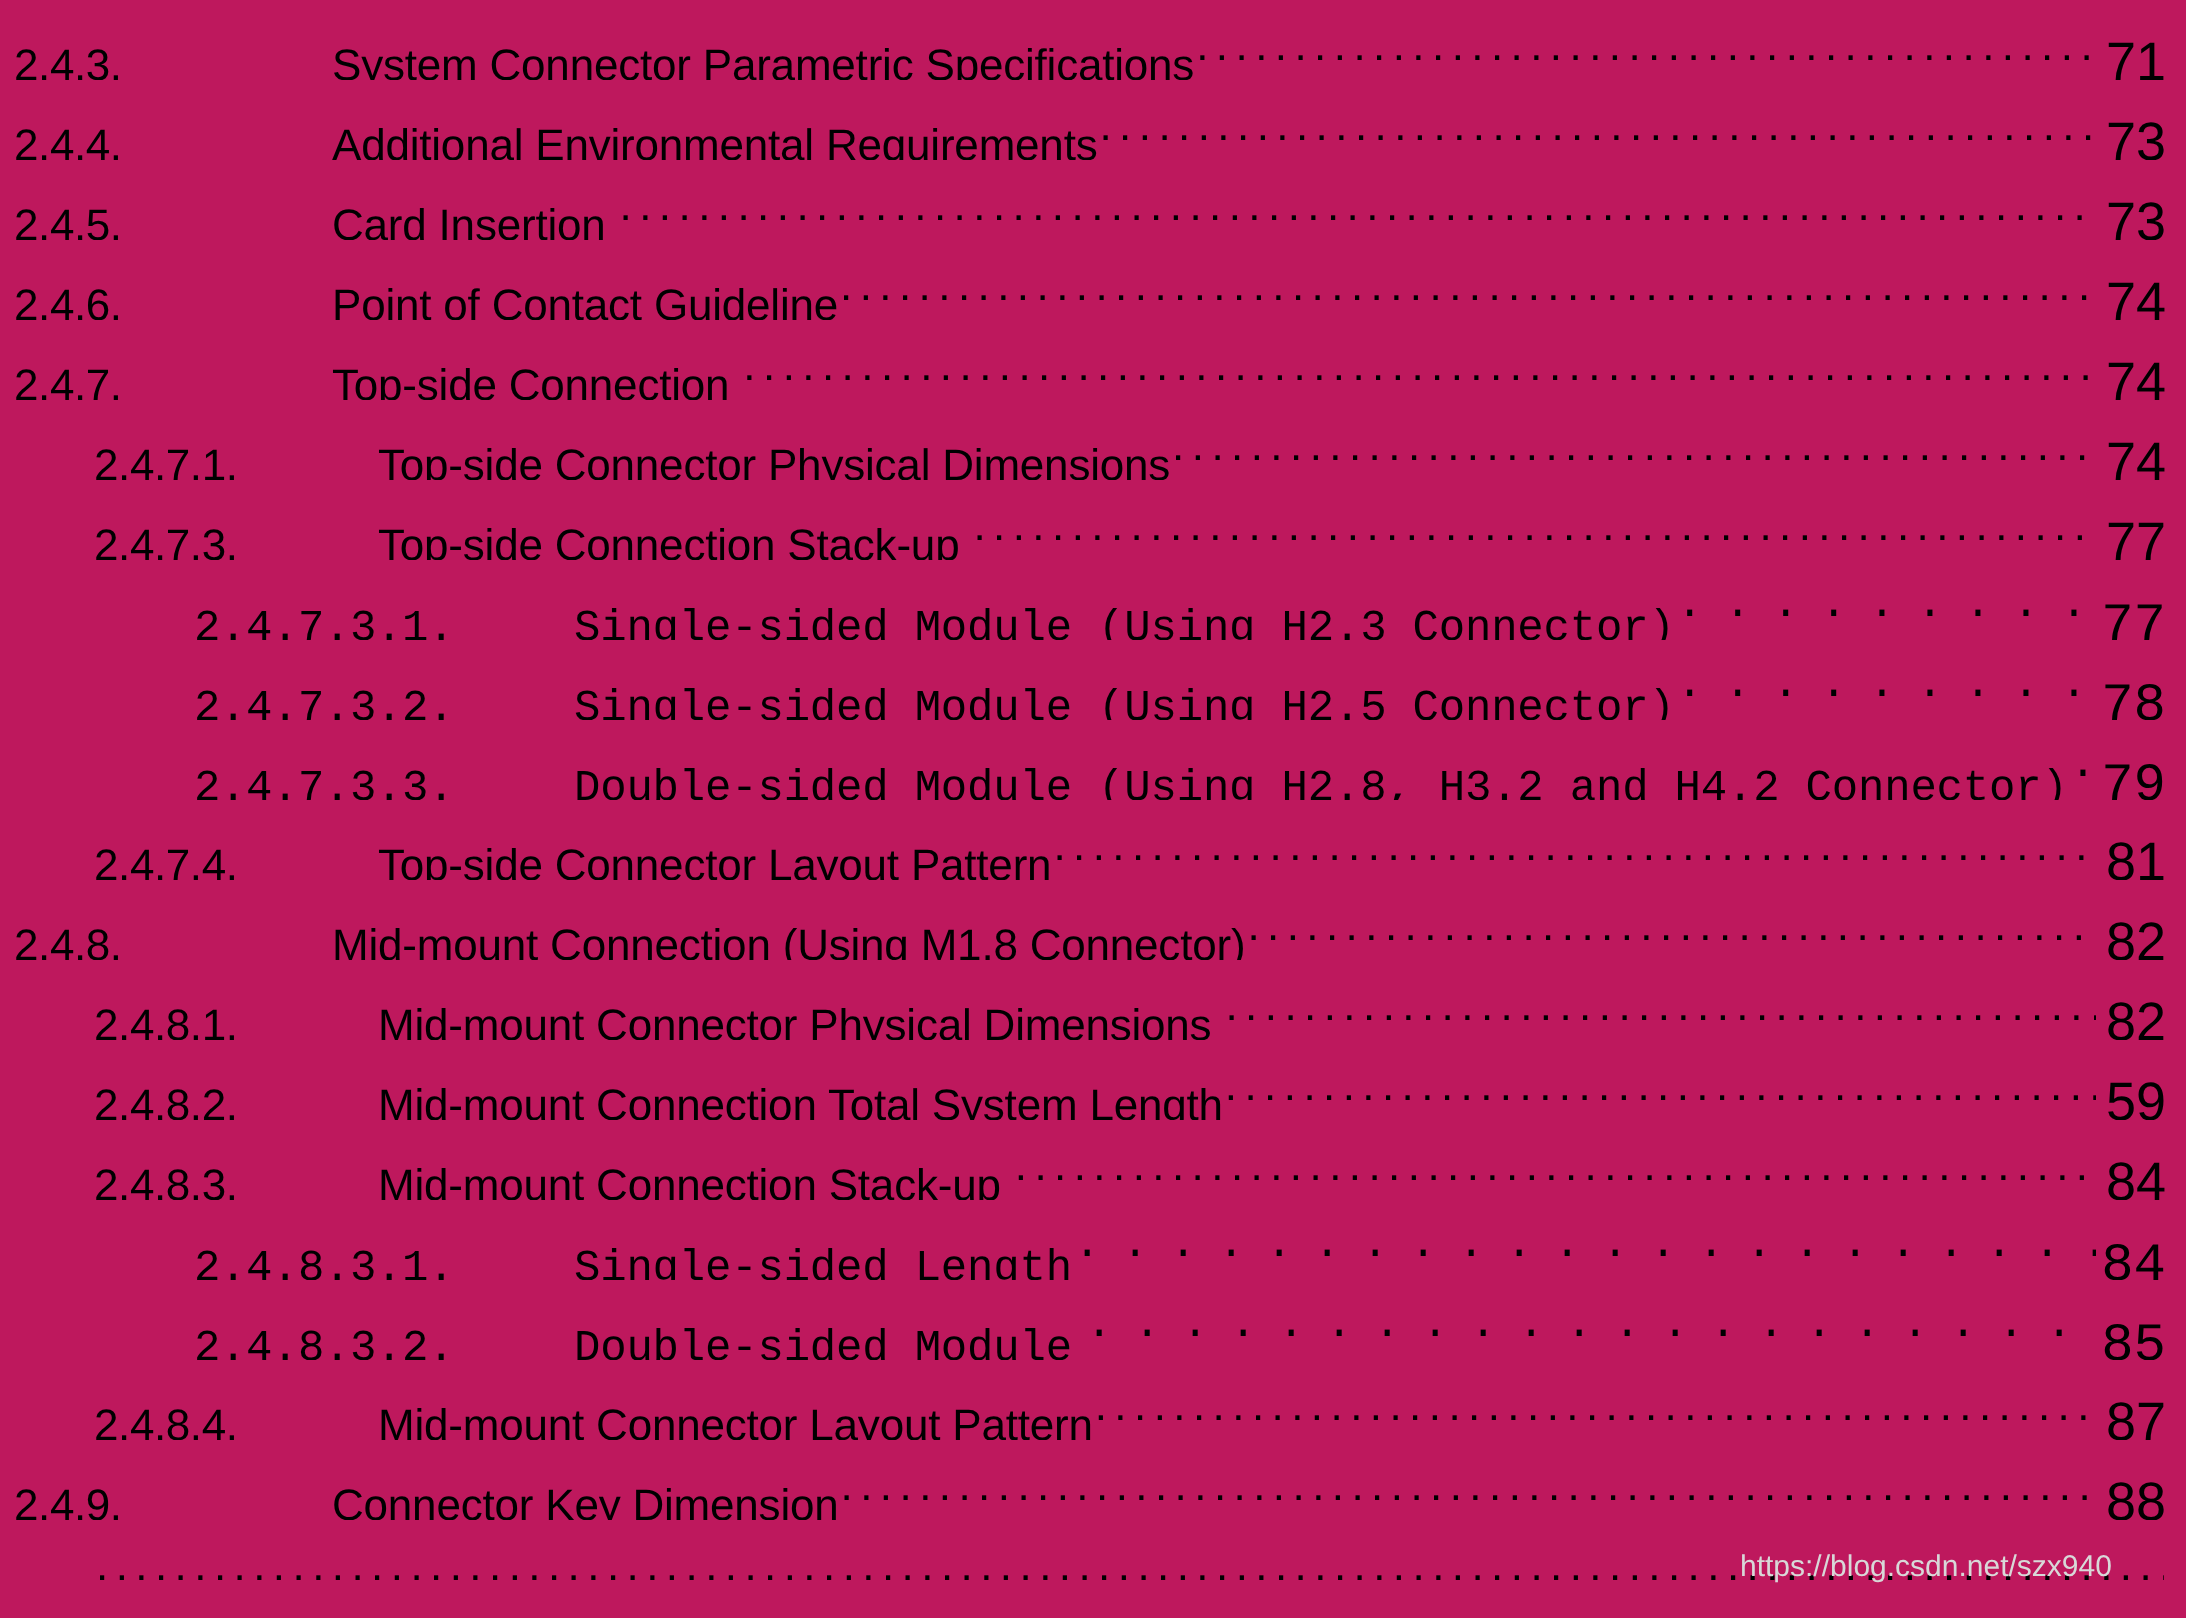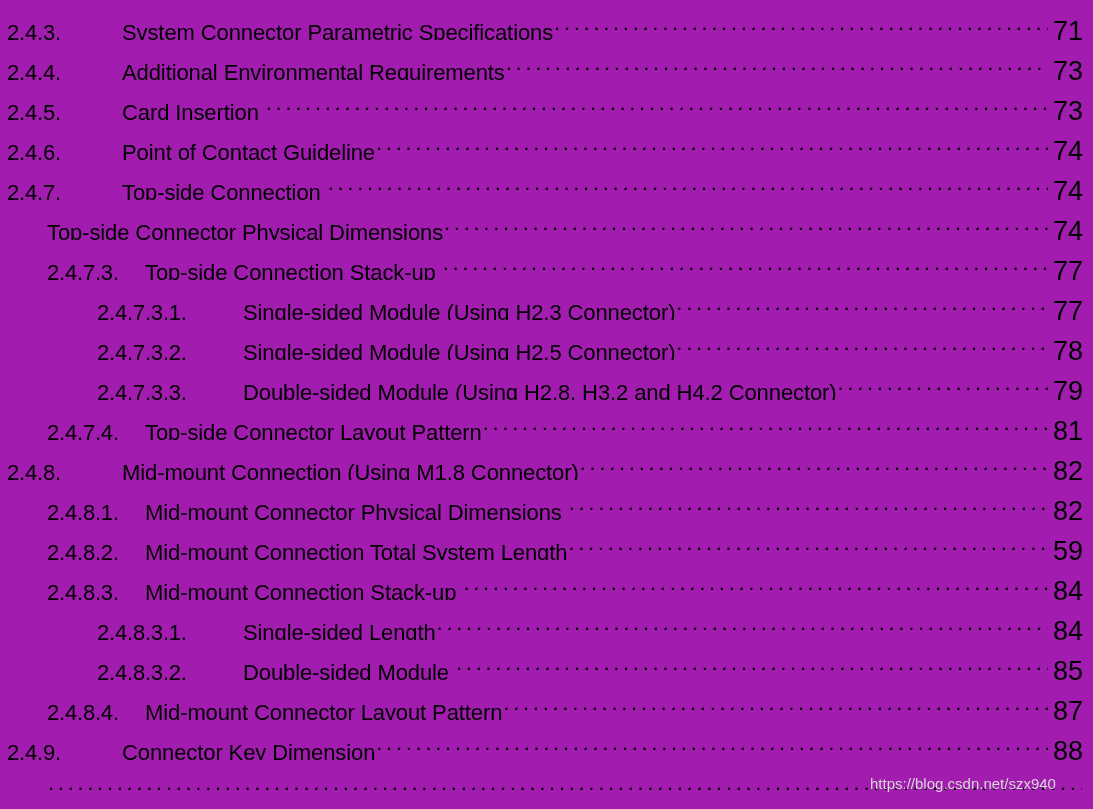--- a/index.html
+++ b/index.html
@@ -10,21 +10,21 @@
   }
   body {
     font-family: "Liberation Sans", sans-serif;
     color: #000000;
     -webkit-font-smoothing: antialiased;
   }
   #toc-page {
     position: relative;
     width: 1093px;
     height: 809px;
-    background: #a21caf;
+    background: #be185d;
     overflow: hidden;
   }
   .toc-list {
     position: absolute;
     top: 0;
     left: 0;
     width: 1093px;
     list-style: none;
     margin: 0;
     padding: 0;
@@ -42,20 +42,21 @@
   }
   .toc-number {
     flex: 0 0 auto;
     font-size: 22px;
     letter-spacing: -0.2px;
   }
   .toc-title {
     flex: 0 0 auto;
     font-size: 22px;
     letter-spacing: -0.1px;
+    margin-left: 44px;
   }
   .toc-leader {
     flex: 1 1 auto;
     overflow: hidden;
     position: relative;
     height: 40px;
     margin: 0 1px;
   }
   .toc-leader::after {
     content: ". . . . . . . . . . . . . . . . . . . . . . . . . . . . . . . . . . . . . . . . . . . . . . . . . . . . . . . . . . . . . . . . . . . . . . . . . . . . . . . . . . . . . . . . . . . . . . . . . . . . . . . . . . . . . . . . . . . . . . . . . . . . . . . . . . . . . . . . . . . . . . . . . . . . . . . . . . . . . . . . . . . .";
@@ -75,21 +76,21 @@
     font-size: 27px;
     text-align: right;
     min-width: 34px;
   }
 
   
   .lvl-1 { padding-left: 7px; }
   .lvl-1 .toc-number { width: 115px; }
   .lvl-2 { padding-left: 47px; }
   .lvl-2 .toc-number { width: 98px; }
-  .lvl-3 { padding-left: 97px; }
+  .lvl-3 { padding-left: 97px; font-family: Liberation Mono, monospace; }
   .lvl-3 .toc-number { width: 146px; }
 
   
   .gap-before-leader .toc-title { padding-right: 6px; text-align: center; }
 
   #watermark {
     position: absolute;
     left: 870px;
     top: 775px;
     font-size: 15px;
@@ -129,20 +130,21 @@
         <span class="toc-leader"></span>
         <span class="toc-page-num">74</span>
       </li>
       <li class="toc-entry lvl-1 gap-before-leader">
         <span class="toc-number">2.4.7.</span>
         <span class="toc-title">Top-side Connection</span>
         <span class="toc-leader"></span>
         <span class="toc-page-num">74</span>
       </li>
       <li class="toc-entry lvl-2">
+        <span class="toc-number">2.4.7.1.</span>
         <span class="toc-title">Top-side Connector Physical Dimensions</span>
         <span class="toc-leader"></span>
         <span class="toc-page-num">74</span>
       </li>
       <li class="toc-entry lvl-2 gap-before-leader">
         <span class="toc-number">2.4.7.3.</span>
         <span class="toc-title">Top-side Connection Stack-up</span>
         <span class="toc-leader"></span>
         <span class="toc-page-num">77</span>
       </li>

